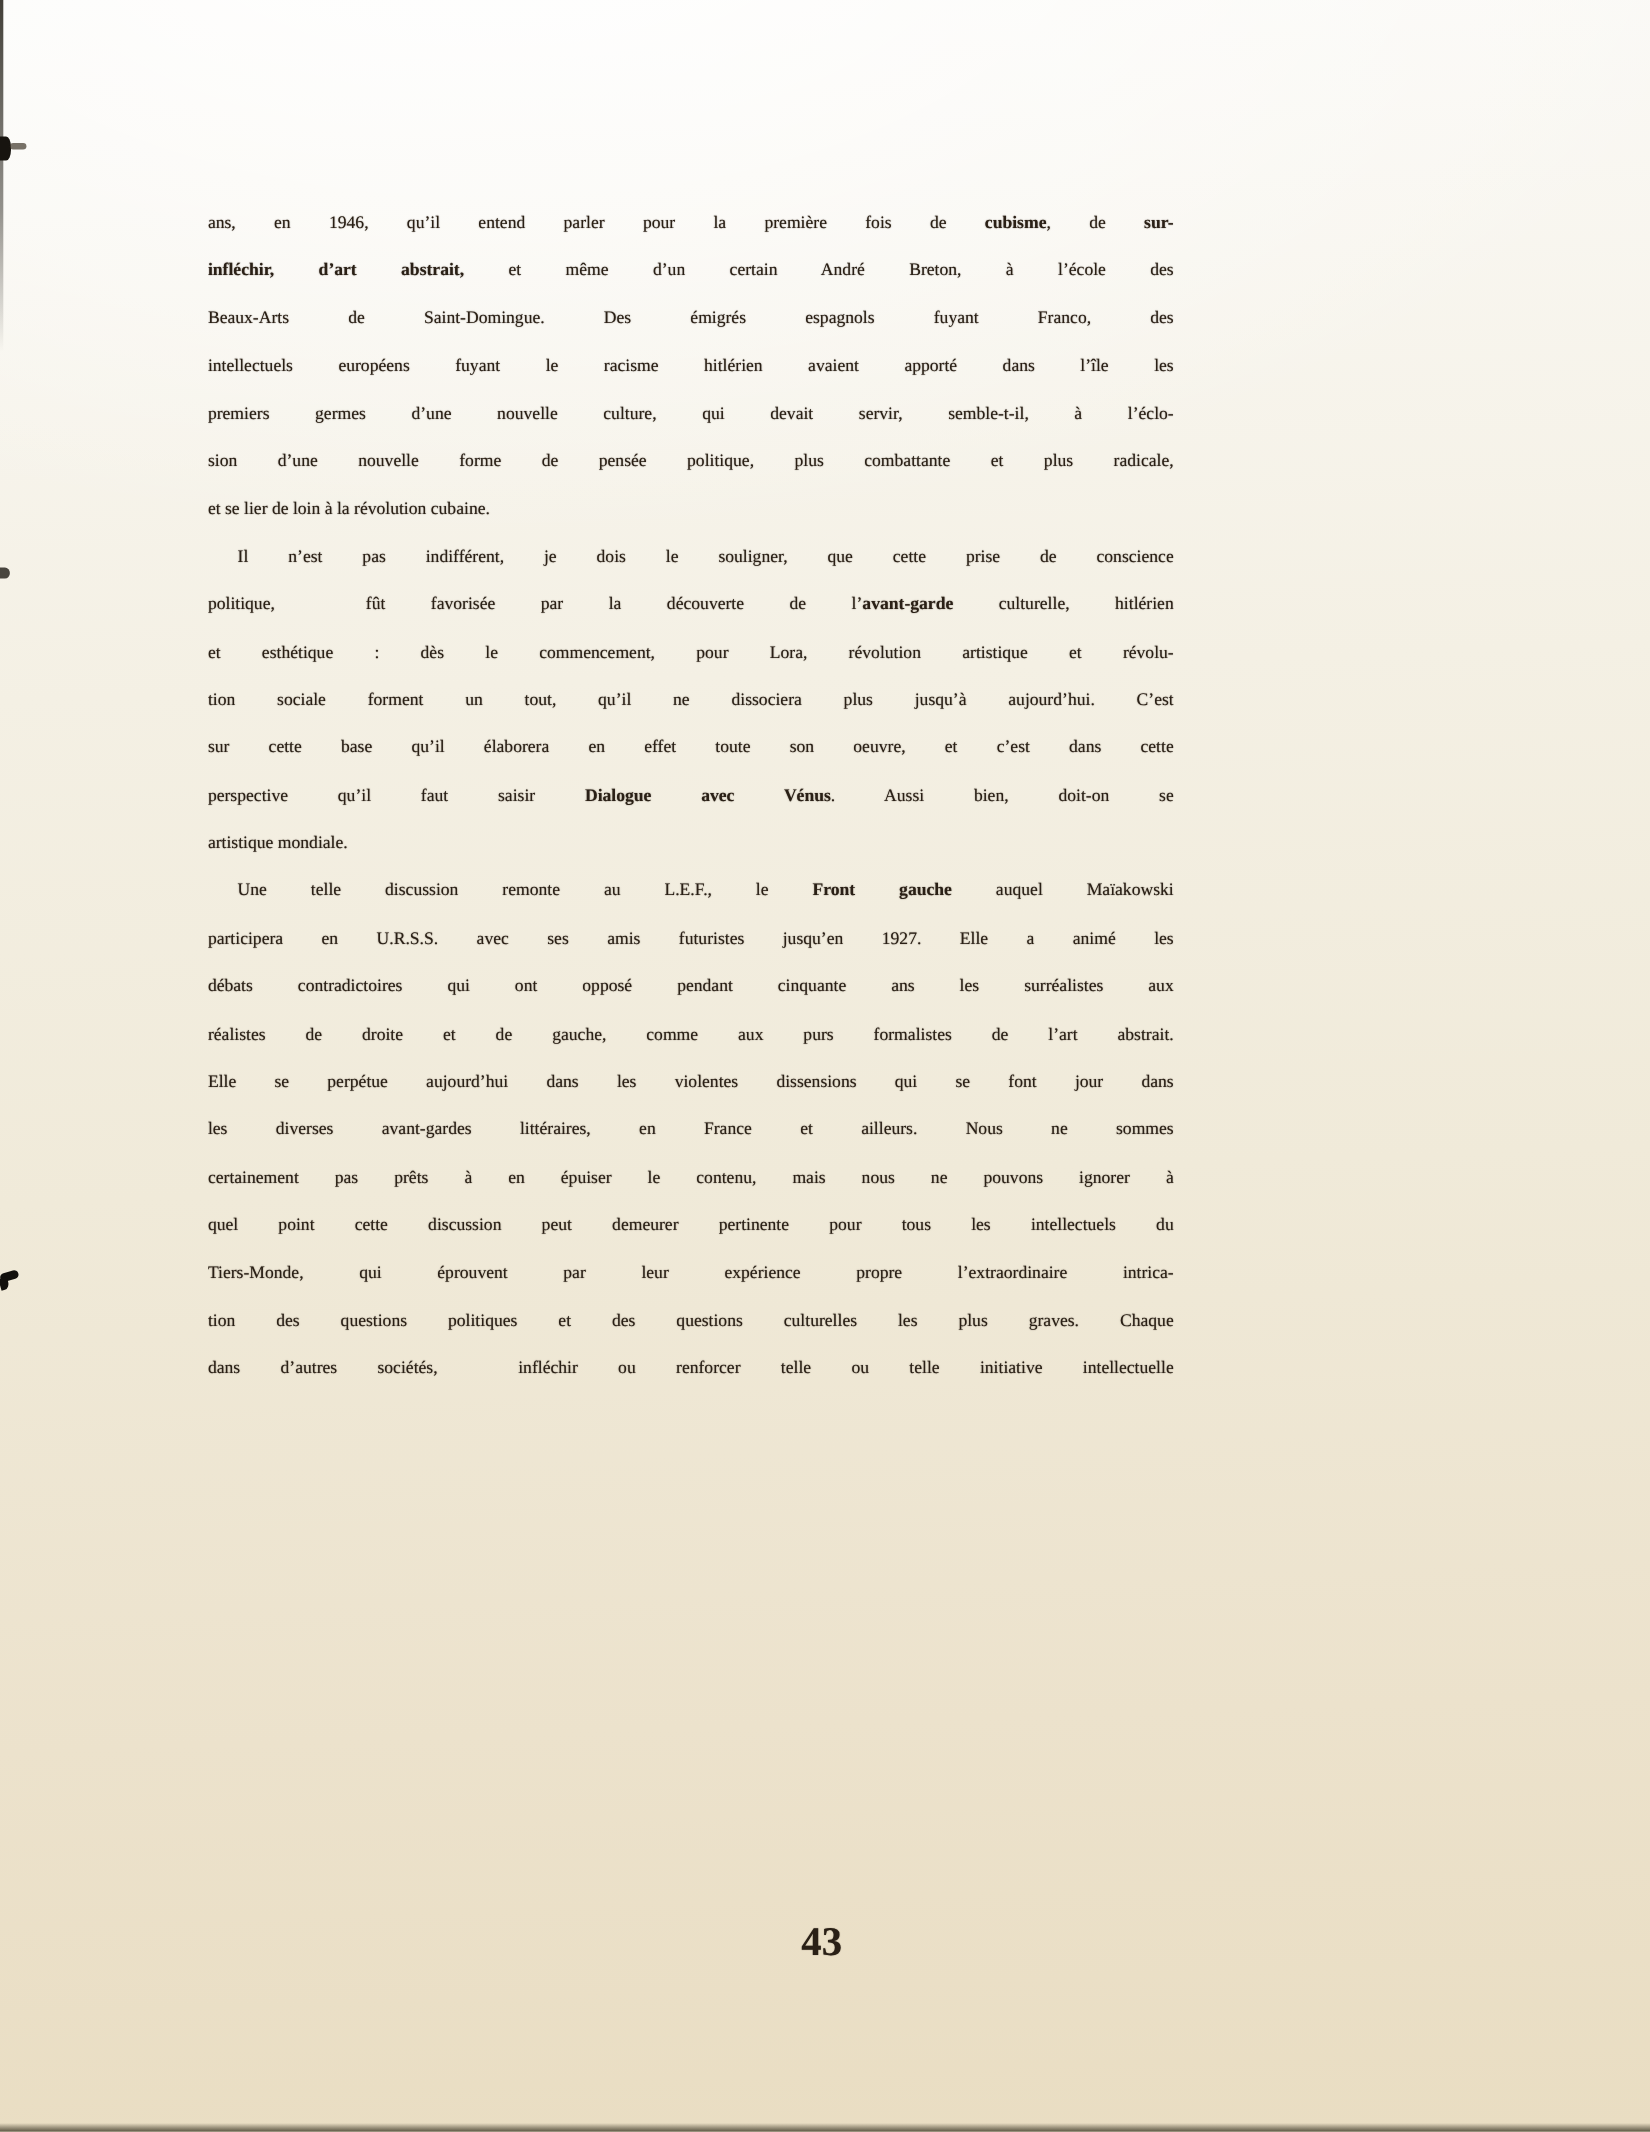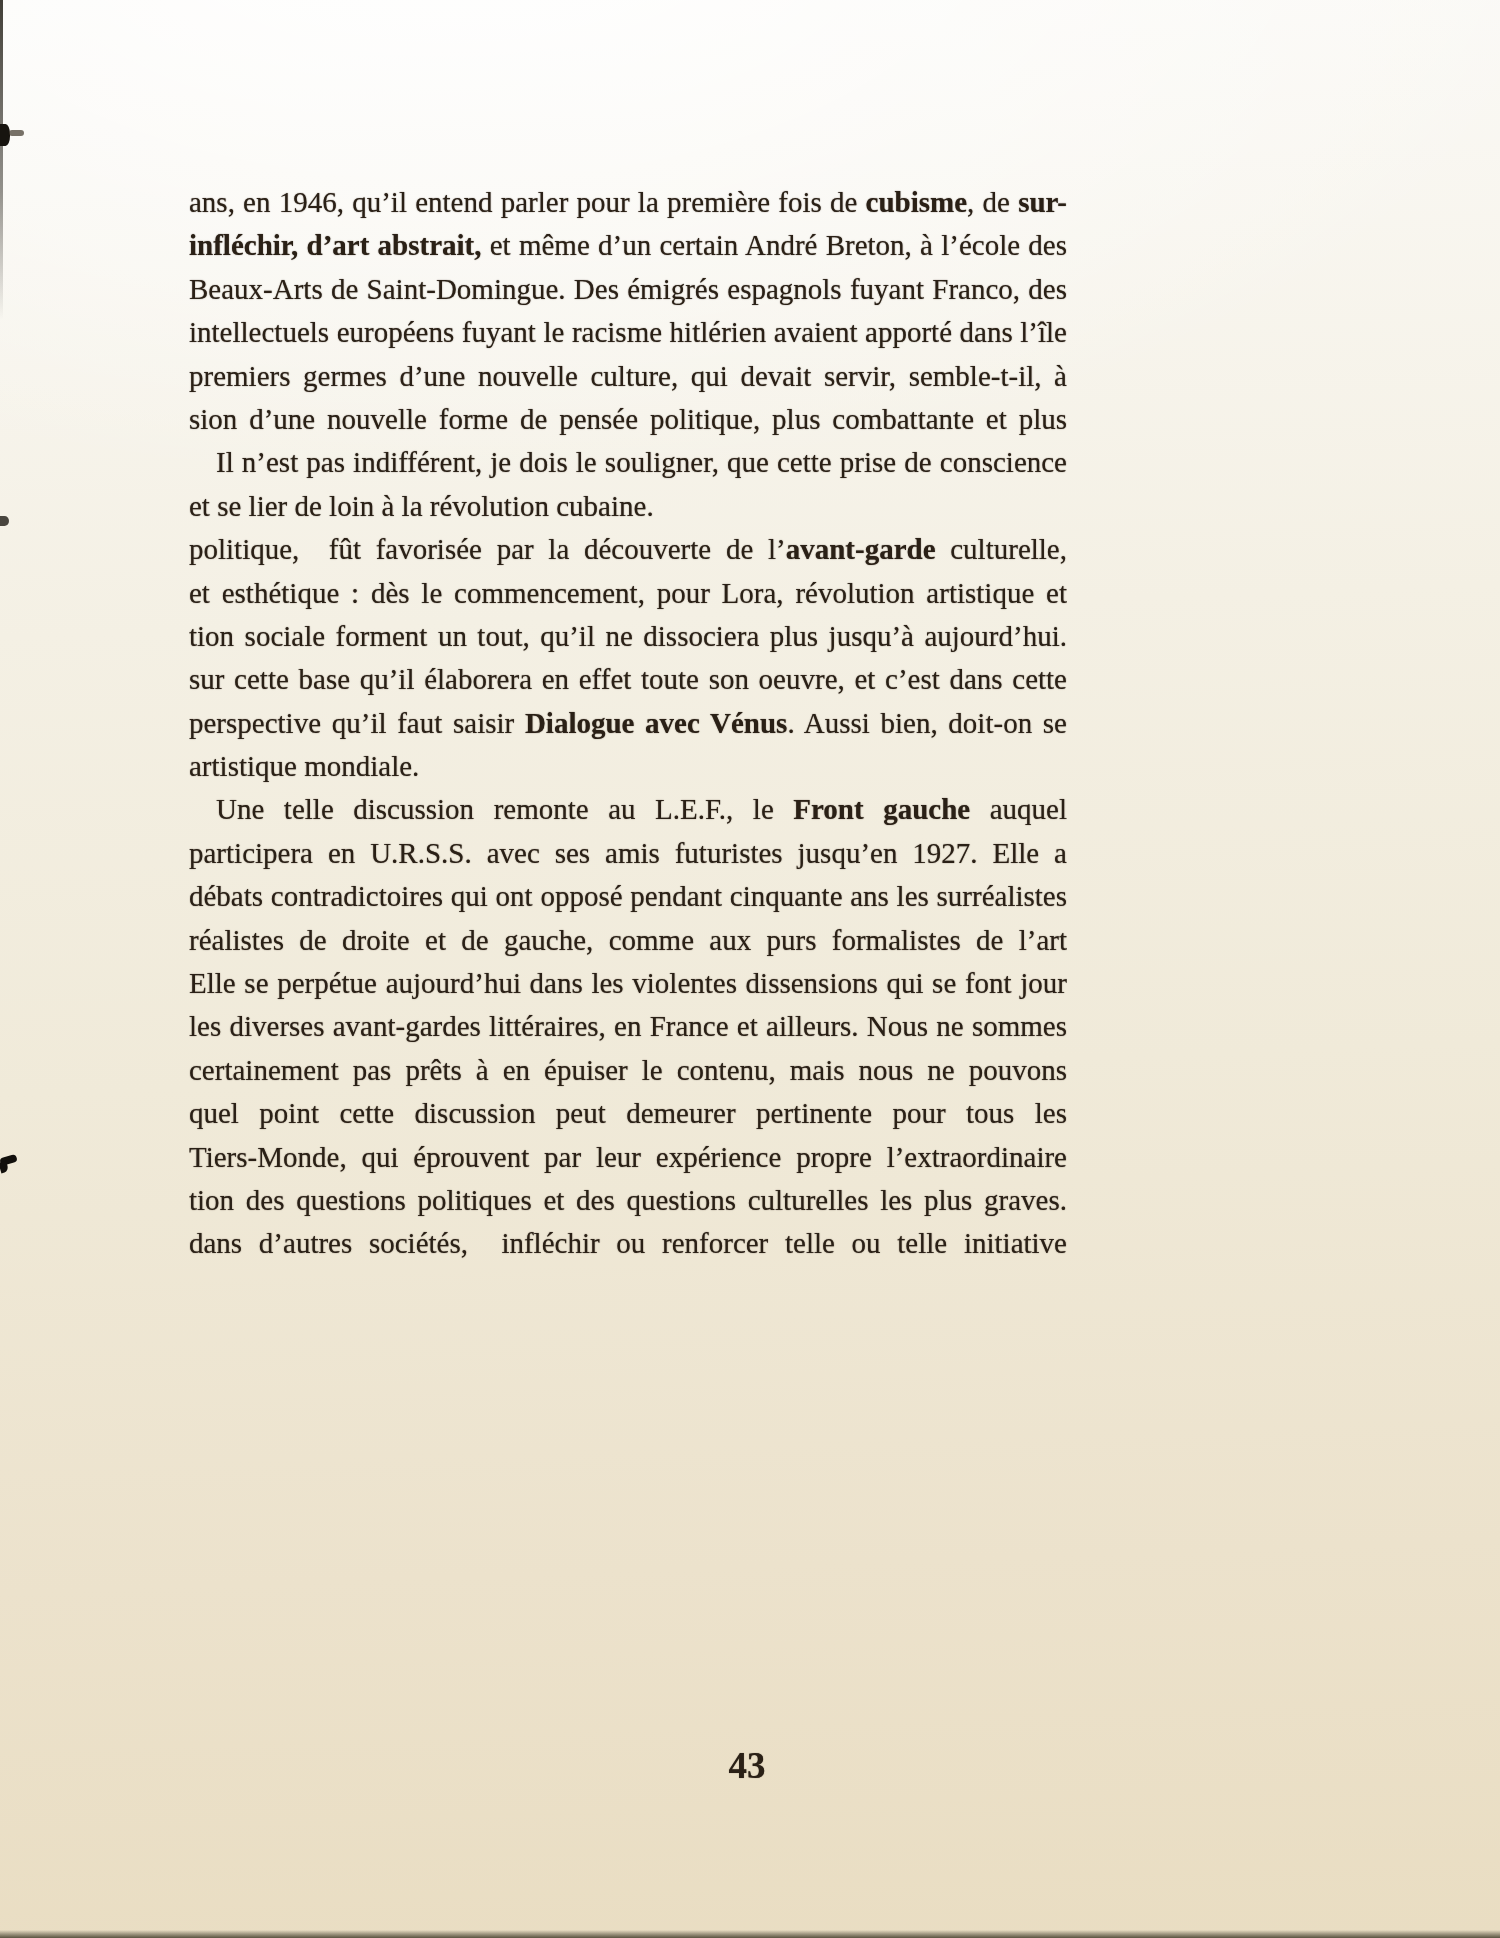--- a/index.html
+++ b/index.html
@@ -17,21 +17,21 @@
       radial-gradient(140% 55% at 30% -5%, rgba(255,255,255,0.95) 0%, rgba(255,255,255,0) 55%),
       linear-gradient(178deg, var(--paper-top) 0%, var(--paper-mid) 32%, #f0ead9 55%, var(--paper-low) 80%, var(--paper-deep) 100%);
   }
   .page{position:absolute;inset:0;}
   
   .textblock{
     position:absolute;left:189px;top:181px;width:878px;
     filter:blur(0.25px);
   }
   .line{
-    font-size:29px;line-height:43.4px;height:43.4px;overflow:hidden;
+    font-size:16px;line-height:43.4px;height:43.4px;overflow:hidden;
     color:var(--ink);
     text-align:justify;
     text-align-last:justify;
     text-shadow:0 0 1px rgba(43,33,23,0.55), 0 0 2px rgba(70,52,36,0.18);
   }
   .line.end{text-align-last:left;}
   .line.indent{text-indent:27px;}
   .b{font-weight:bold;}
   
   .pagenum{
@@ -64,22 +64,22 @@
   <div class="mark-2"></div>
   <div class="mark-3"></div>
 
   <div class="textblock">
       <div class="line" style=""><span>ans, en 1946, qu’il entend parler pour la première fois de </span><span class="b">cubisme</span><span>, de </span><span class="b">sur-</span></div>
       <div class="line" style=""><span class="b">infléchir, d’art abstrait,</span><span> et même d’un certain André Breton, à l’école des</span></div>
       <div class="line" style=""><span>Beaux-Arts de Saint-Domingue. Des émigrés espagnols fuyant Franco, des</span></div>
       <div class="line" style=""><span>intellectuels européens fuyant le racisme hitlérien avaient apporté dans l’île les</span></div>
       <div class="line" style=""><span>premiers germes d’une nouvelle culture, qui devait servir, semble-t-il, à l’éclo-</span></div>
       <div class="line" style=""><span>sion d’une nouvelle forme de pensée politique, plus combattante et plus radicale,</span></div>
+      <div class="line end" style=""><span>et se lier de loin à la révolution cubaine.</span></div>
       <div class="line indent" style=""><span>Il n’est pas indifférent, je dois le souligner, que cette prise de conscience</span></div>
-      <div class="line end" style=""><span>et se lier de loin à la révolution cubaine.</span></div>
       <div class="line" style=""><span>politique, &nbsp;fût favorisée par la découverte de l’</span><span class="b">avant-garde</span><span> culturelle, hitlérien</span></div>
       <div class="line" style=""><span>et esthétique : dès le commencement, pour Lora, révolution artistique et révolu-</span></div>
       <div class="line" style=""><span>tion sociale forment un tout, qu’il ne dissociera plus jusqu’à aujourd’hui. C’est</span></div>
       <div class="line" style=""><span>sur cette base qu’il élaborera en effet toute son oeuvre, et c’est dans cette</span></div>
       <div class="line" style=""><span>perspective qu’il faut saisir </span><span class="b">Dialogue avec Vénus</span><span>. Aussi bien, doit-on se</span></div>
       <div class="line end" style=""><span>artistique mondiale.</span></div>
       <div class="line indent" style=""><span>Une telle discussion remonte au L.E.F., le </span><span class="b">Front gauche</span><span> auquel Maïakowski</span></div>
       <div class="line" style=""><span>participera en U.R.S.S. avec ses amis futuristes jusqu’en 1927. Elle a animé les</span></div>
       <div class="line" style=""><span>débats contradictoires qui ont opposé pendant cinquante ans les surréalistes aux</span></div>
       <div class="line" style=""><span>réalistes de droite et de gauche, comme aux purs formalistes de l’art abstrait.</span></div>

